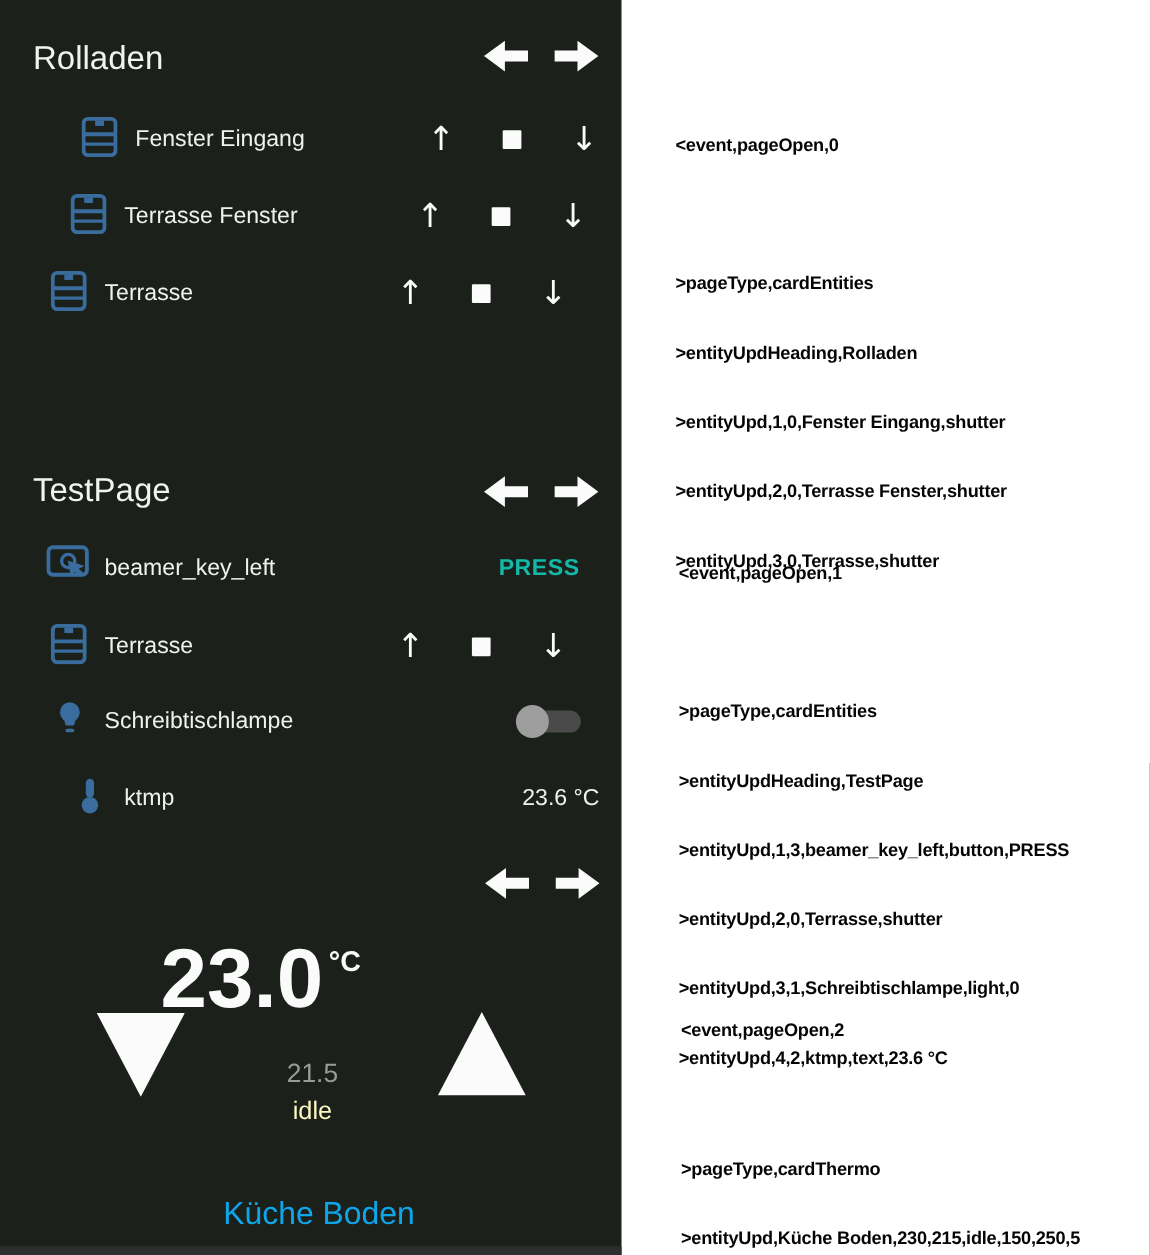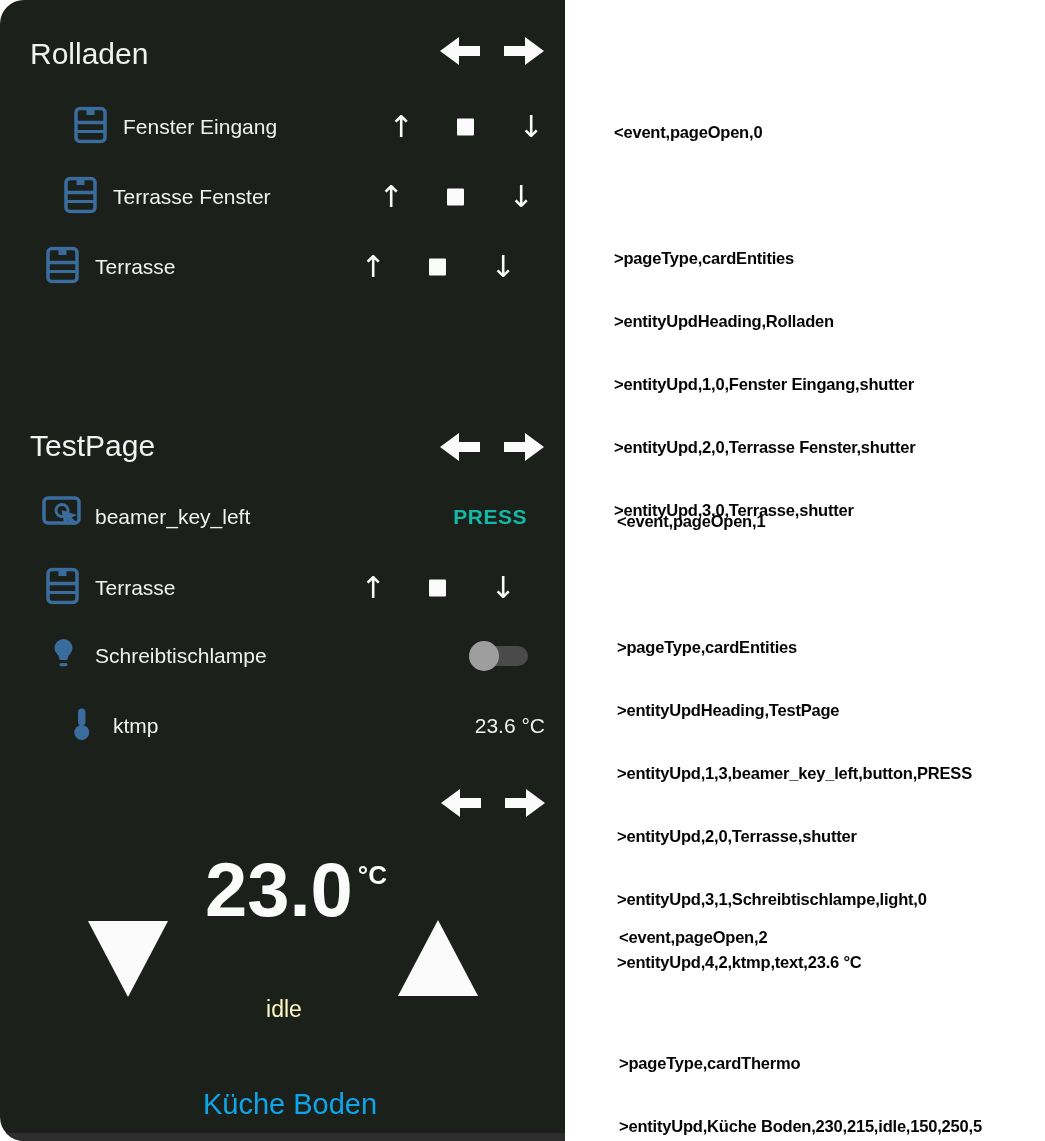--- a/index.html
+++ b/index.html
@@ -1,17 +1,17 @@
 <!DOCTYPE html>
 <html><head>
 <meta charset="utf-8">
 <style>
   * { margin:0; padding:0; box-sizing:border-box; }
   body { background:#ffffff; font-family:"Liberation Sans", sans-serif; }
-  #root { position:relative; width:1045px; height:1141px; background:#ffffff; overflow:hidden;border-radius:24px; }
+  #root { position:relative; width:1045px; height:1141px; background:#ffffff; overflow:hidden; }
 
   
   .screen { position:absolute; left:0; top:0; width:565px; height:1141px; background:#1b201b; }
   .screen-bottom-bar { position:absolute; left:0; top:1133px; width:565px; height:8px; background:#2d2d2d; }
 
   .card-title { position:absolute; left:30px; font-size:30px; line-height:40px; color:#f2f2f2; font-weight:400; }
 
   .nav-arrow { position:absolute; width:40px; height:34px; cursor:pointer; }
   .nav-arrow svg { display:block; width:100%; height:100%; }
   .nav-fill { fill:#fbfbfb; }
@@ -31,21 +31,21 @@
   .row-value { position:absolute; right:38px; top:50%; transform:translateY(-50%); font-size:21px; color:#f0f0f0; white-space:nowrap; }
 
   .toggle { position:absolute; left:470px; top:50%; transform:translateY(-50%); width:58px; height:20px;
             border-radius:10px; background:#4a4a4a; cursor:pointer; }
   .toggle-knob { position:absolute; left:-1px; top:-5px; width:30px; height:30px; border-radius:50%; background:#9e9e9e; }
 
   .icon-fill { fill:#3a6d9e; }
   .icon-stroke { stroke:#3a6d9e; fill:none; }
 
   
-  .thermo-temp { position:absolute; left:146px; top:852px; width:300px; text-align:center; color:#fbfbfb; white-space:nowrap; }
+  .thermo-temp { position:absolute; left:146px; top:852px; width:300px; text-align:left; color:#fbfbfb; white-space:nowrap; }
   .thermo-temp .temp-value { font-size:76px; font-weight:700; line-height:76px; }
   .thermo-temp .temp-unit { display:inline-block; font-size:26px; font-weight:700; transform:translateY(-32px); margin-left:5px; }
   .tri-btn { position:absolute; width:80px; height:76px; cursor:pointer; }
   .tri-btn svg { display:block; width:100%; height:100%; }
   .tri-fill { fill:#fbfbfb; }
   .thermo-target { position:absolute; left:184px; top:963px; width:200px; text-align:center; font-size:24px; color:#9a9a9a; }
   .thermo-state  { position:absolute; left:184px; top:996px; width:200px; text-align:center; font-size:23px; color:#fef9c3; }
   .thermo-title  { position:absolute; left:90px;  top:1088px; width:400px; text-align:center; font-size:29px; color:#0ea5e9; }
 
   
@@ -204,20 +204,21 @@
       <svg viewBox="0 0 80 76">
           <polygon class="tri-fill" points="0,0 80,0 40,76"></polygon>
         </svg>
     </div>
     <div class="tri-btn" style="left:398px; top:920px;">
       <svg viewBox="0 0 80 76">
           <polygon class="tri-fill" points="40,0 80,76 0,76"></polygon>
         </svg>
     </div>
 
+    <div class="thermo-target">21.5</div>
     <div class="thermo-state">idle</div>
     <div class="thermo-title">Küche Boden</div>
 
     <div class="screen-bottom-bar"></div>
   </div>
 
   <div id="log-block-0" class="log-block">
     <div class="log-line">&lt;event,pageOpen,0</div>
     <div class="log-line"></div>
     <div class="log-line">&gt;pageType,cardEntities</div>

